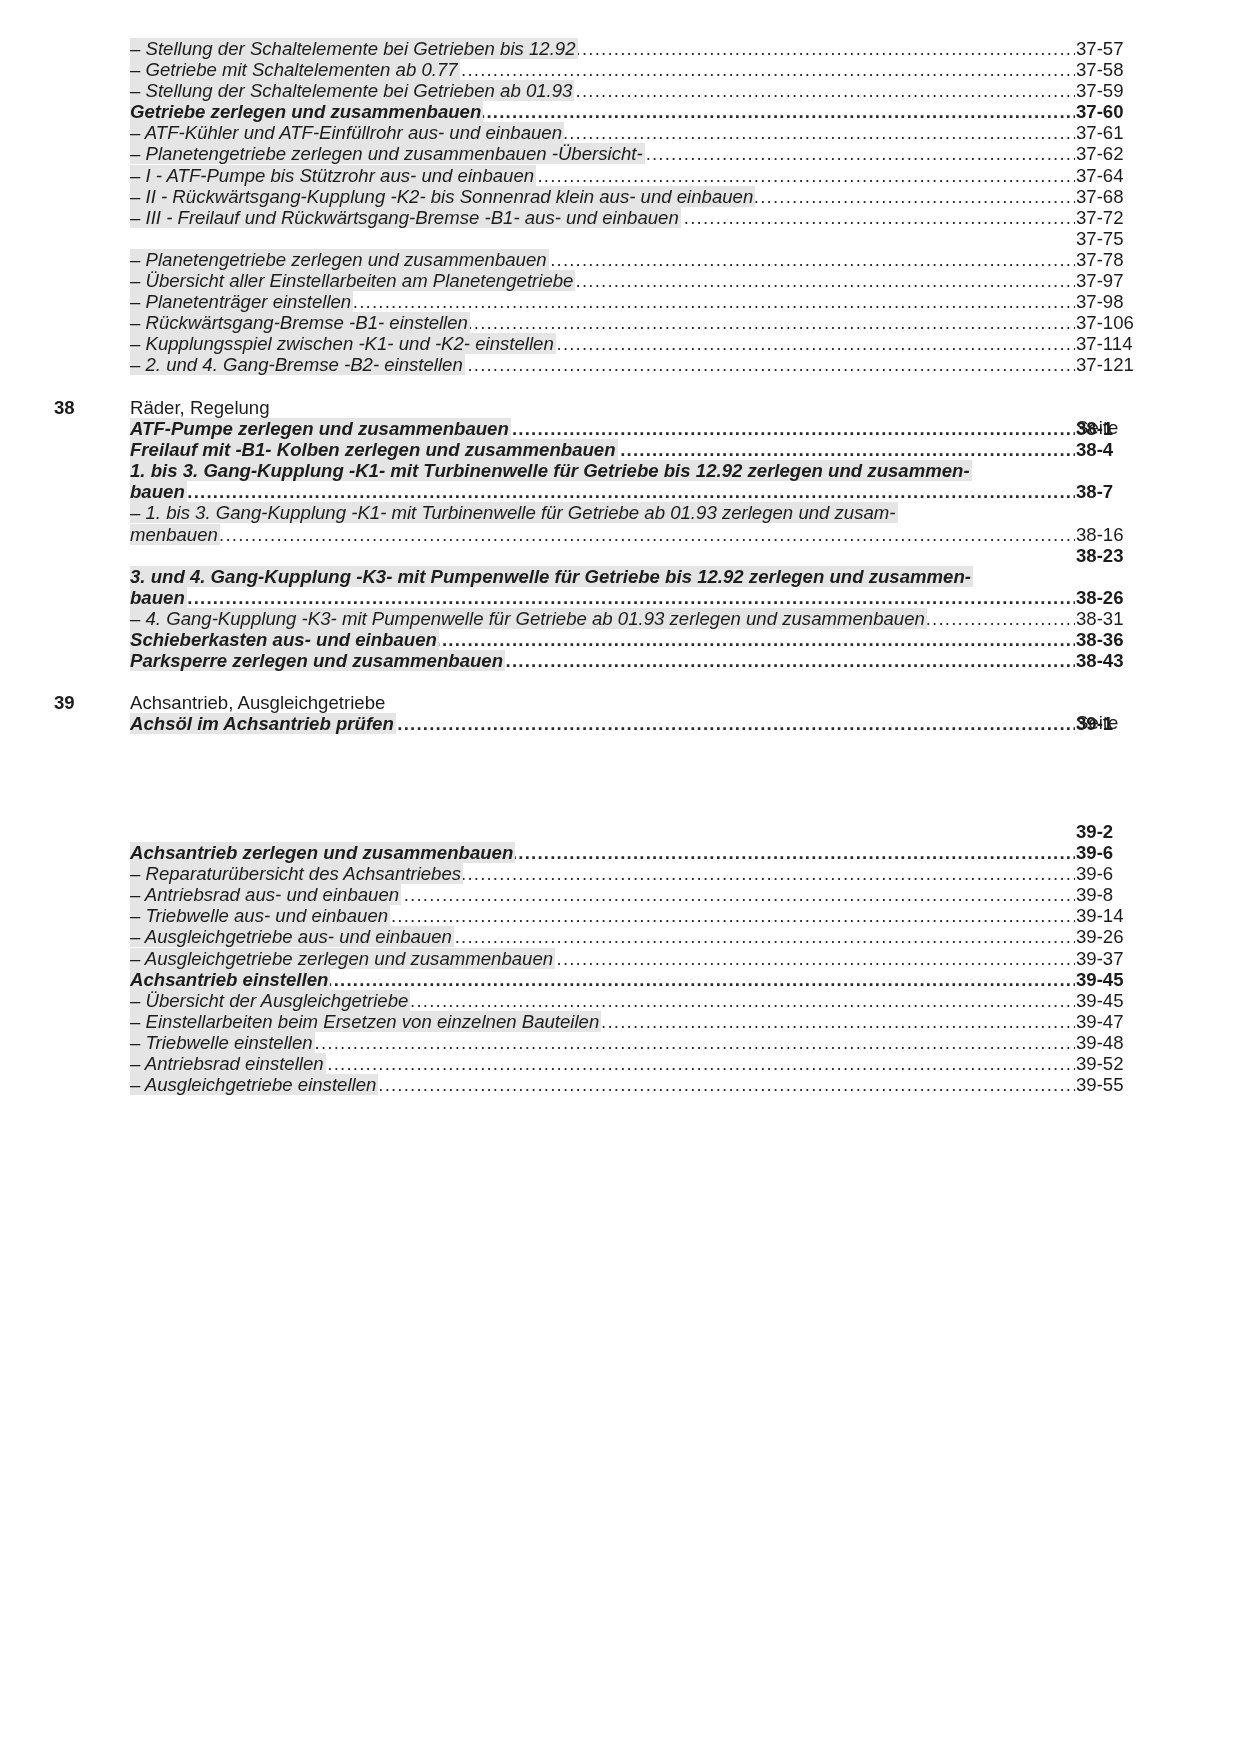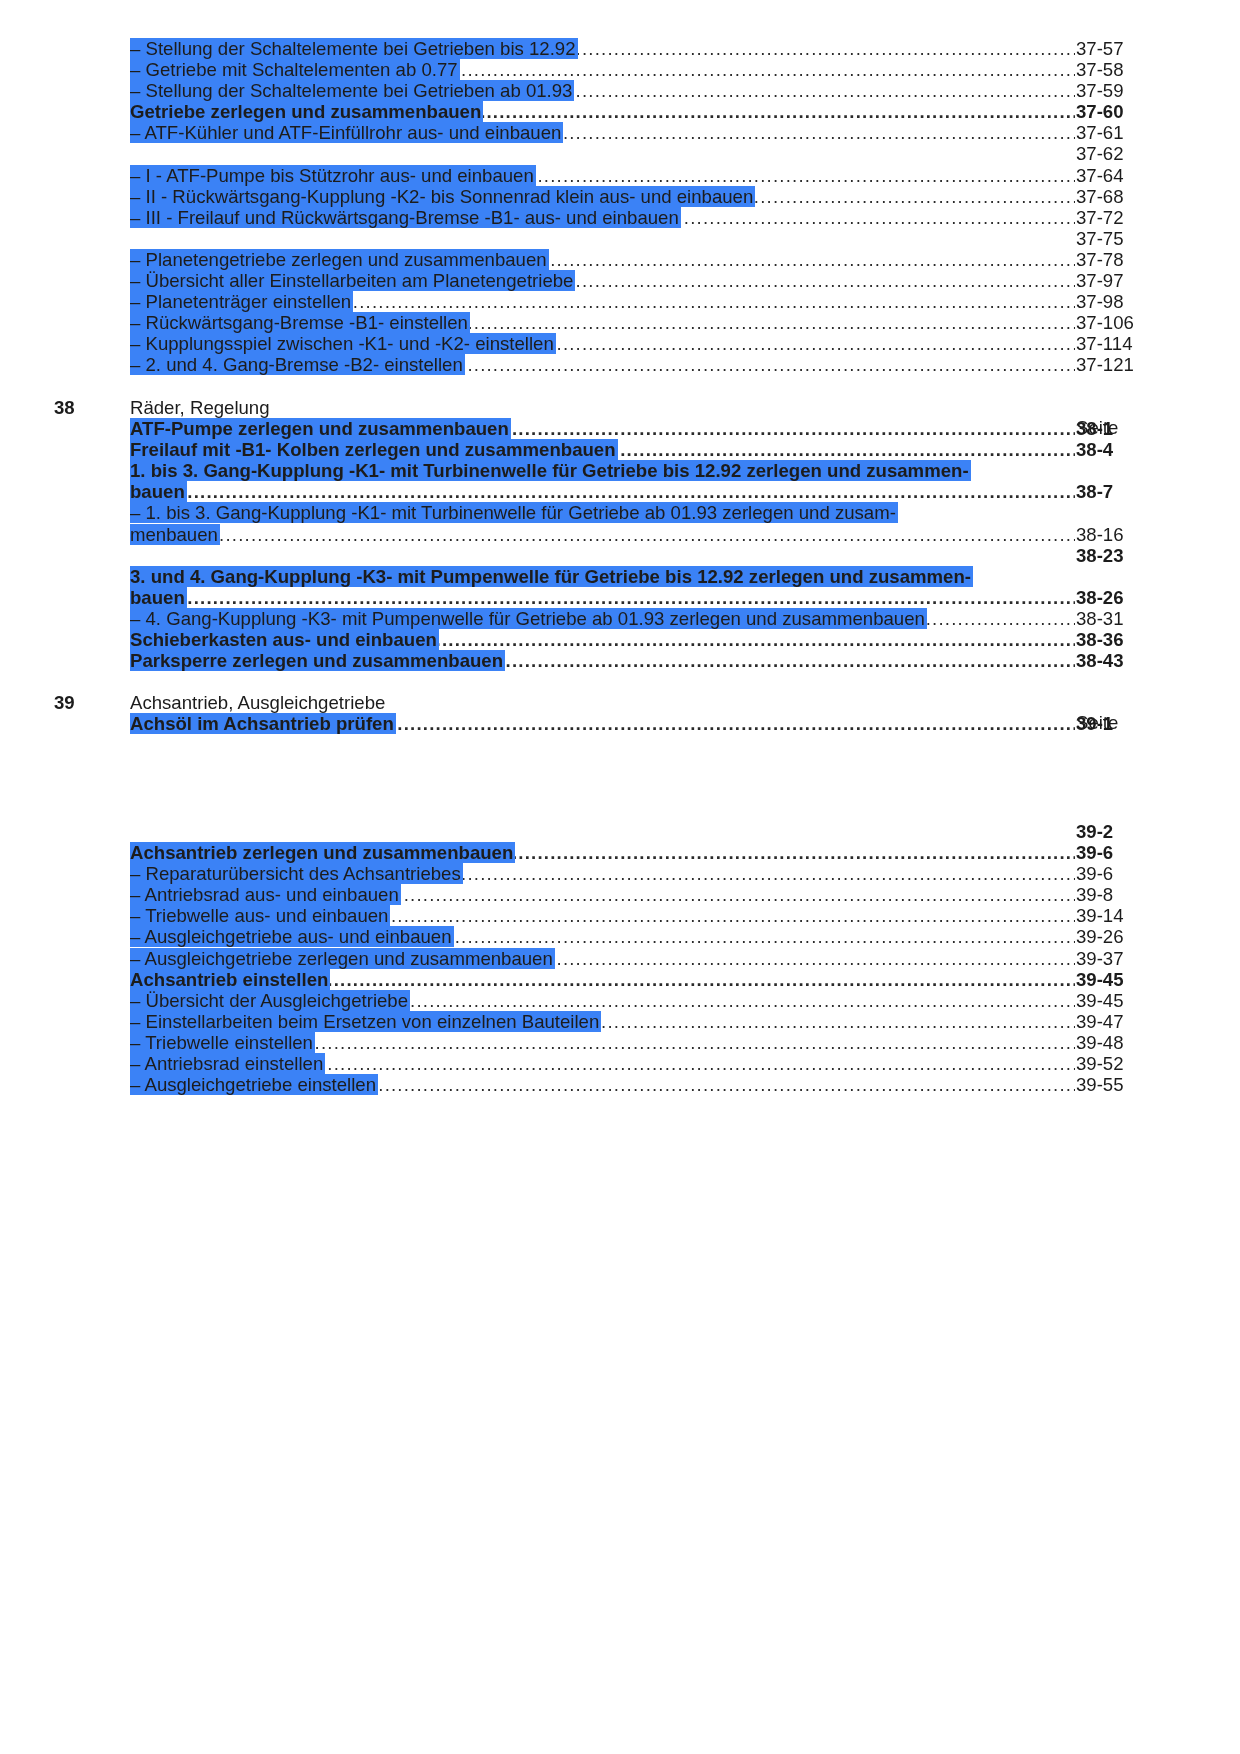--- a/index.html
+++ b/index.html
@@ -14,21 +14,21 @@
     position: relative; height: 21.1px; line-height: 21.1px;
     font-size: 18.6px; white-space: nowrap;
   }
   .secnum {
     position: absolute; left: 54px; top: 0; font-weight: bold; font-size: 18.6px;
   }
   .entry {
     position: absolute; left: 130px; width: 945px; top: 0;
     overflow: hidden; white-space: nowrap;
   }
-  .entry .label { position: relative; background: #3b82f6; padding-right: 2px; z-index: 1; }
+  .entry .label { position: relative; background: #e5e5e5; padding-right: 2px; z-index: 1; font-style: italic; }
   .entry .dots {
     position: absolute; left: 0; right: 0; top: 0; overflow: hidden;
     letter-spacing: 1.2px; color: #2a2a2a;
   }
   .entry.full { width: 1000px; overflow: visible; }
   .page-ref { position: absolute; left: 1076px; top: 0; }
   .seite { position: absolute; left: 1076px; top: 0; font-weight: normal; margin-top: 20px; }
   .bold { font-weight: bold; }
   .heading { font-weight: normal; }
 </style>
@@ -52,21 +52,21 @@
       </div>
       <div class="row">
         <span class="entry bold"><span class="dots">........................................................................................................................................................................................................</span><span class="label">Getriebe zerlegen und zusammenbauen</span></span>
         <span class="page-ref bold">37-60</span>
       </div>
       <div class="row">
         <span class="entry"><span class="dots">........................................................................................................................................................................................................</span><span class="label">– ATF-Kühler und ATF-Einfüllrohr aus- und einbauen</span></span>
         <span class="page-ref">37-61</span>
       </div>
       <div class="row">
-        <span class="entry"><span class="dots">........................................................................................................................................................................................................</span></span>
+        <span class="entry"><span class="dots">........................................................................................................................................................................................................</span><span class="label">– Planetengetriebe zerlegen und zusammenbauen -Übersicht-</span></span>
         <span class="page-ref">37-62</span>
       </div>
       <div class="row">
         <span class="entry"><span class="dots">........................................................................................................................................................................................................</span><span class="label">– I - ATF-Pumpe bis Stützrohr aus- und einbauen</span></span>
         <span class="page-ref">37-64</span>
       </div>
       <div class="row">
         <span class="entry"><span class="dots">........................................................................................................................................................................................................</span><span class="label">– II - Rückwärtsgang-Kupplung -K2- bis Sonnenrad klein aus- und einbauen</span></span>
         <span class="page-ref">37-68</span>
       </div>

